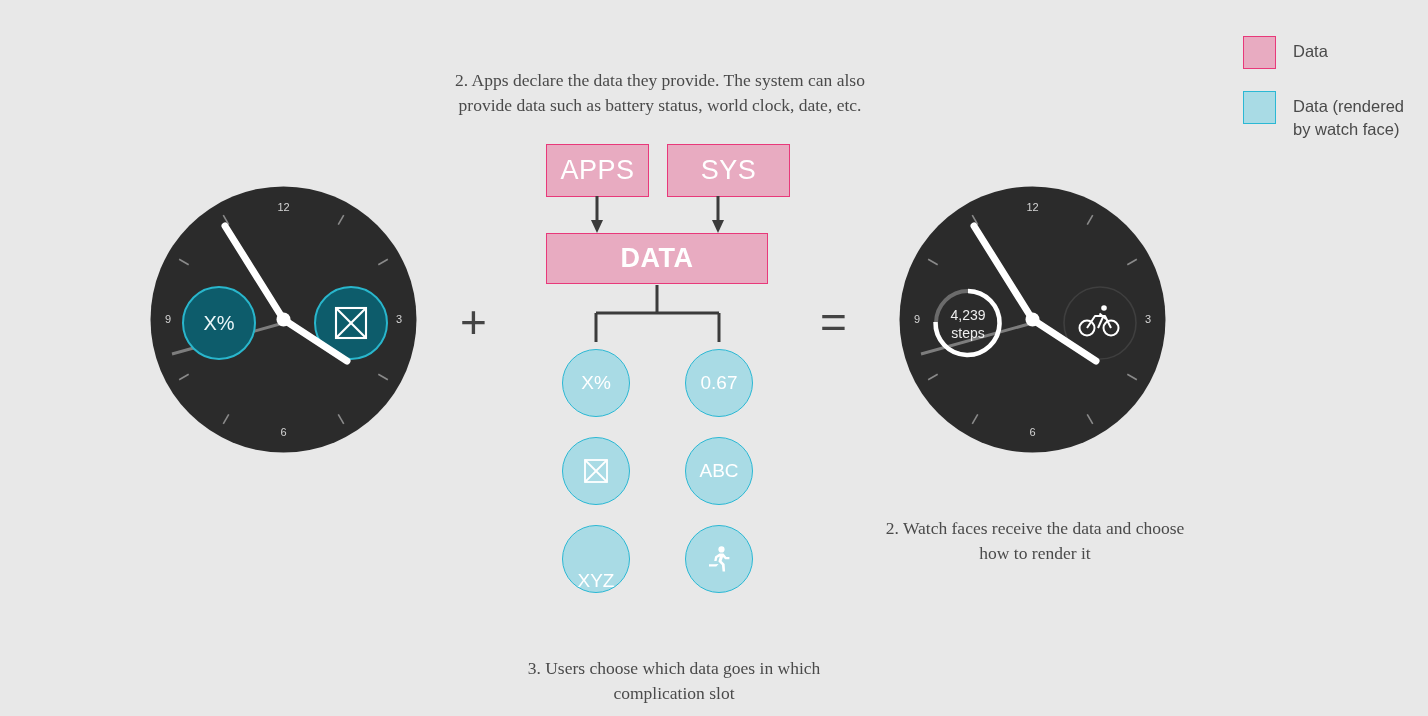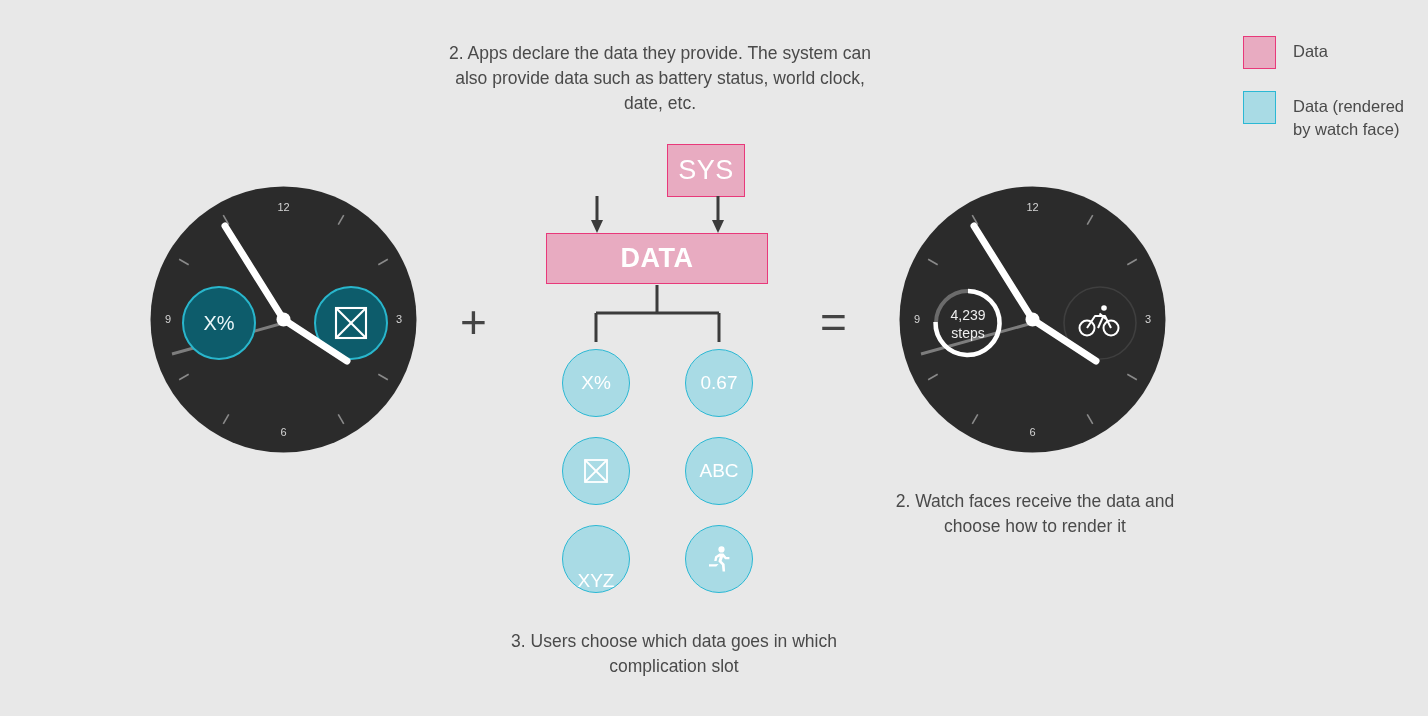--- a/index.html
+++ b/index.html
@@ -20,21 +20,22 @@
   }
   .abs { position: absolute; }
 
   
   .caption {
     position: absolute;
     text-align: center;
     color: #4a4a4a;
     font-size: 17.5px;
     line-height: 25px;
-    font-family: Liberation Sans, sans-serif;
+    font-family: Liberation Serif, serif;
+    margin-top: 27px;
   }
   #caption-top { left: 440px; top: 41px; width: 440px; }
   #caption-left { left: 140px; top: 489px; width: 290px; }
   #caption-bottom { left: 504px; top: 629px; width: 340px; }
   #caption-right { left: 885px; top: 489px; width: 300px; }
 
   
   #legend { position: absolute; left: 1243px; top: 36px; width: 180px; }
   .legend-row { display: flex; align-items: flex-start; margin-bottom: 22px; }
   .legend-swatch {
@@ -59,21 +60,21 @@
     border: 1.6px solid #e8397a;
     box-sizing: border-box;
     color: #ffffff;
     display: flex;
     align-items: center;
     justify-content: center;
     letter-spacing: 0.5px;
     font-family: "Liberation Sans", sans-serif;
   }
   #box-apps { left: 546px; top: 144px; width: 103px; height: 53px; font-size: 27px; }
-  #box-sys  { left: 667px; top: 144px; width: 78px; height: 53px; font-size: 27px; }
+  #box-sys  { left: 667px; top: 144px; width: 123px; height: 53px; font-size: 27px; }
   #box-data { left: 546px; top: 233px; width: 222px; height: 51px; font-size: 27px; font-weight: bold; }
 
   
   .cyan-circle {
     position: absolute;
     width: 68px; height: 68px;
     border-radius: 50%;
     background: #a9dbe5;
     border: 1.6px solid #2bb8d4;
     box-sizing: border-box;
@@ -120,20 +121,21 @@
     </div>
     <div class="legend-row">
       <div class="legend-swatch cyan"></div>
       <div class="legend-label">Data (rendered by watch face)</div>
     </div>
   </div>
 
   <div class="operator" id="op-plus">+</div>
   <div class="operator" id="op-equals">=</div>
 
+  <div class="pink-box" id="box-apps">APPS</div>
   <div class="pink-box" id="box-sys">SYS</div>
   <div class="pink-box" id="box-data">DATA</div>
 
   <svg class="abs" style="left:520px; top:190px; width:280px; height:180px;">
 
     <line x1="77" y1="6" x2="77" y2="32" stroke="#3b3b3b" stroke-width="3"></line>
     <polygon points="77,43 71,30 83,30" fill="#3b3b3b"></polygon>
 
     <line x1="198" y1="6" x2="198" y2="32" stroke="#3b3b3b" stroke-width="3"></line>
     <polygon points="198,43 192,30 204,30" fill="#3b3b3b"></polygon>

